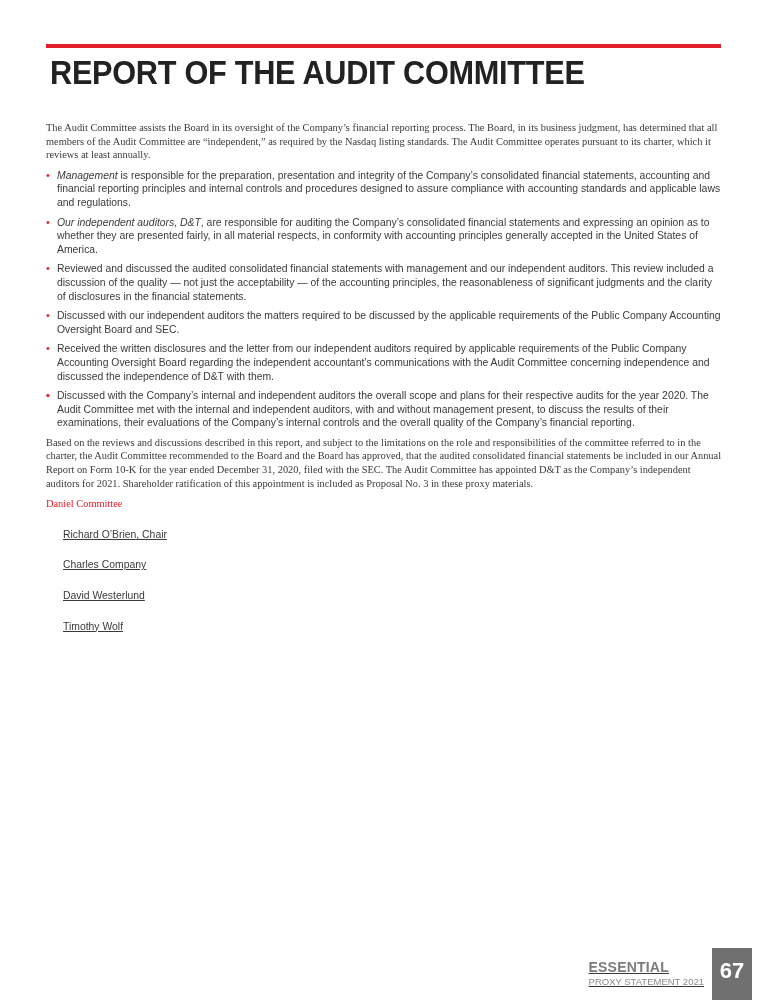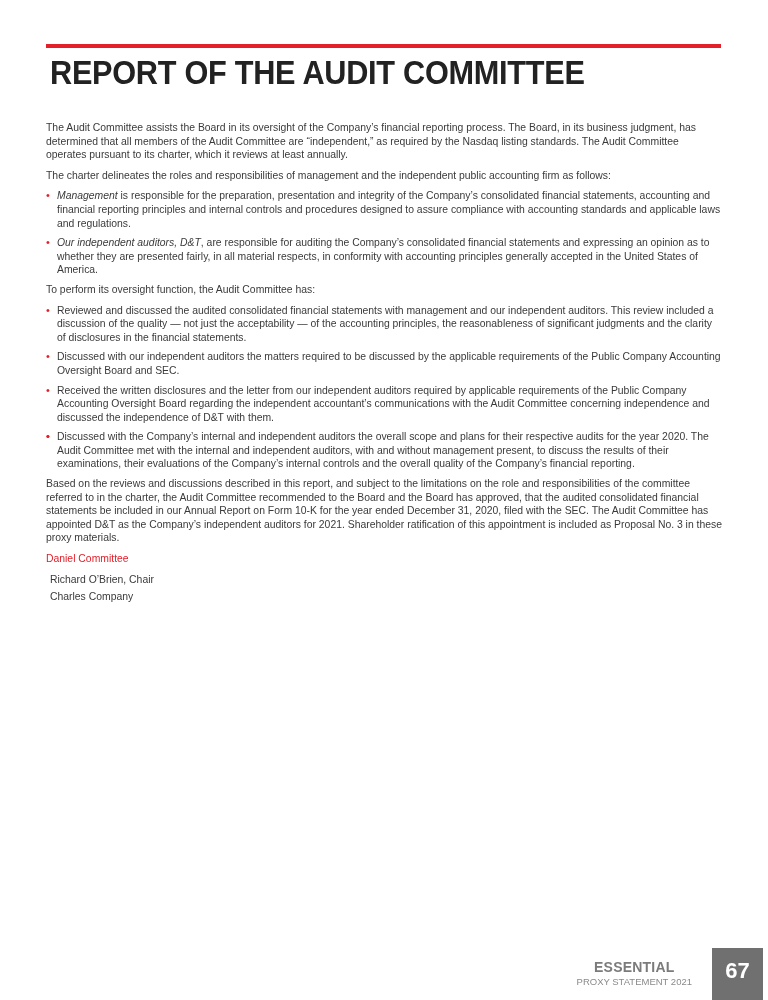--- a/index.html
+++ b/index.html
@@ -4,56 +4,54 @@
   <style>
     html, body { margin: 0; padding: 0; background: #ffffff; }
     body { width: 768px; height: 1000px; position: relative; overflow: hidden;
            font-family: "Liberation Sans", sans-serif; color: #3a3a3a; }
     .rule { position: absolute; left: 46px; top: 44px; width: 675px; height: 4px; background: #e3202a; }
     .title { position: absolute; left: 50px; top: 54px; margin: 0;
              font-family: "Liberation Sans", sans-serif; font-weight: bold; font-size: 33px;
              color: #222222; letter-spacing: -0.3px; transform: scaleX(0.93); transform-origin: left top; white-space: nowrap; }
     .content { position: absolute; left: 46px; top: 121px; width: 676px;
                font-size: 10.4px; line-height: 13.6px; color: #3a3a3a; }
-    .content p { margin: 0 0 7px 0; }
+    .content p { margin: 0 0 7px 0; font-family: Liberation Serif, serif; }
     .content ul { list-style: none; margin: 0 0 6px 0; padding: 0; }
     .content li { position: relative; padding-left: 11px; margin: 0 0 6px 0; }
     .content li .bullet { position: absolute; left: 0; top: 0; color: #e3202a; font-size: 11px; }
     .content em { font-style: italic; text-align: right; }
     .members-head { color: #e3202a; font-weight: normal; margin: 0 0 7px 0; }
     .members { margin: 0; padding: 0; list-style: none; }
-    .members li { padding: 0; margin: 4px; }
-    .footer-brand { position: absolute; right: 76px; top: 959px; text-align: center; }
+    .members li { padding: 0; margin: 17px; text-decoration: underline; }
+    .footer-brand { position: absolute; right: 64px; top: 959px; text-align: left; text-decoration: underline; }
     .footer-brand .brand { font-weight: bold; font-size: 14px; color: #7b7b7b; letter-spacing: 0.2px; line-height: 16px; }
     .footer-brand .sub { font-size: 9.5px; color: #8a8a8a; line-height: 12px; margin-top: 1px; }
-    .page-box { position: absolute; left: 712px; top: 948px; width: 51px; height: 52px; background: #707070;
+    .page-box { position: absolute; left: 712px; top: 948px; width: 40px; height: 52px; background: #707070;
                 color: #ffffff; font-weight: bold; font-size: 22px; display: flex; align-items: center; justify-content: center; padding-bottom: 6px; box-sizing: border-box; }
   </style>
 </head>
 <body>
 
 <div class="rule"></div>
 <h1 class="title">REPORT OF THE AUDIT COMMITTEE</h1>
 
 <div class="content">
   <p>The Audit Committee assists the Board in its oversight of the Company’s financial reporting process. The Board, in its business judgment, has determined that all members of the Audit Committee are “independent,” as required by the Nasdaq listing standards. The Audit Committee operates pursuant to its charter, which it reviews at least annually.</p>
-  <p>The charter delineates the roles and responsibilities of management and the independent public accounting firm as follows:</p>
 
   <ul>
     <li>
       <span class="bullet">•</span>
       <em>Management</em><span> is responsible for the preparation, presentation and integrity of the Company’s consolidated financial statements, accounting and financial reporting principles and internal controls and procedures designed to assure compliance with accounting standards and applicable laws and regulations.</span>
     </li>
     <li>
       <span class="bullet">•</span>
       <em>Our independent auditors, D&amp;T</em><span>, are responsible for auditing the Company’s consolidated financial statements and expressing an opinion as to whether they are presented fairly, in all material respects, in conformity with accounting principles generally accepted in the United States of America.</span>
     </li>
   </ul>
 
-  <p>To perform its oversight function, the Audit Committee has:</p>
 
   <ul>
     <li>
       <span class="bullet">•</span>
       <span>Reviewed and discussed the audited consolidated financial statements with management and our independent auditors. This review included a discussion of the quality — not just the acceptability — of the accounting principles, the reasonableness of significant judgments and the clarity of disclosures in the financial statements.</span>
     </li>
     <li>
       <span class="bullet">•</span>
       <span>Discussed with our independent auditors the matters required to be discussed by the applicable requirements of the Public Company Accounting Oversight Board and SEC.</span>
     </li>
@@ -69,20 +67,22 @@
       <span>Discussed with the Company’s internal and independent auditors the overall scope and plans for their respective audits for the year 2020. The Audit Committee met with the internal and independent auditors, with and without management present, to discuss the results of their examinations, their evaluations of the Company’s internal controls and the overall quality of the Company’s financial reporting.</span>
     </li>
   </ul>
 
   <p>Based on the reviews and discussions described in this report, and subject to the limitations on the role and responsibilities of the committee referred to in the charter, the Audit Committee recommended to the Board and the Board has approved, that the audited consolidated financial statements be included in our Annual Report on Form 10-K for the year ended December 31, 2020, filed with the SEC. The Audit Committee has appointed D&amp;T as the Company’s independent auditors for 2021. Shareholder ratification of this appointment is included as Proposal No. 3 in these proxy materials.</p>
 
   <p class="members-head">Daniel Committee</p>
   <ul class="members">
     <li>Richard O’Brien, Chair</li>
     <li>Charles Company</li>
+    <li>David Westerlund</li>
+    <li>Timothy Wolf</li>
   </ul>
 </div>
 
 <div class="footer-brand">
   <div class="brand">ESSENTIAL</div>
   <div class="sub">PROXY STATEMENT 2021</div>
 </div>
 <div class="page-box">67</div>
 
 </body></html>

